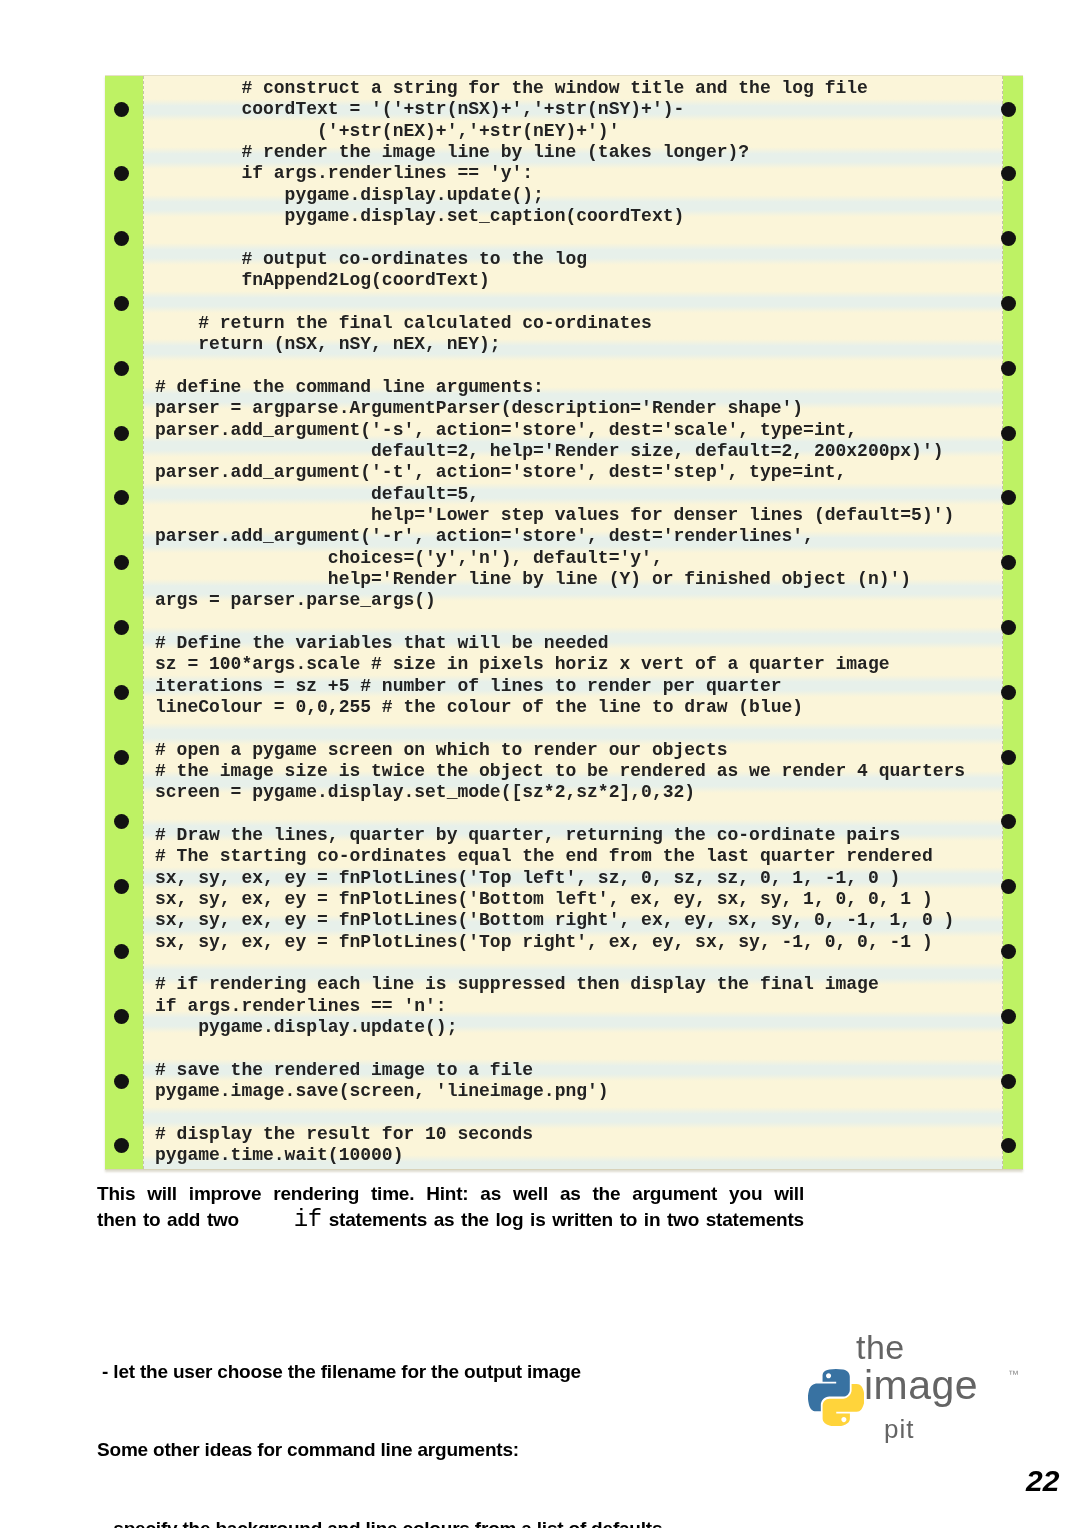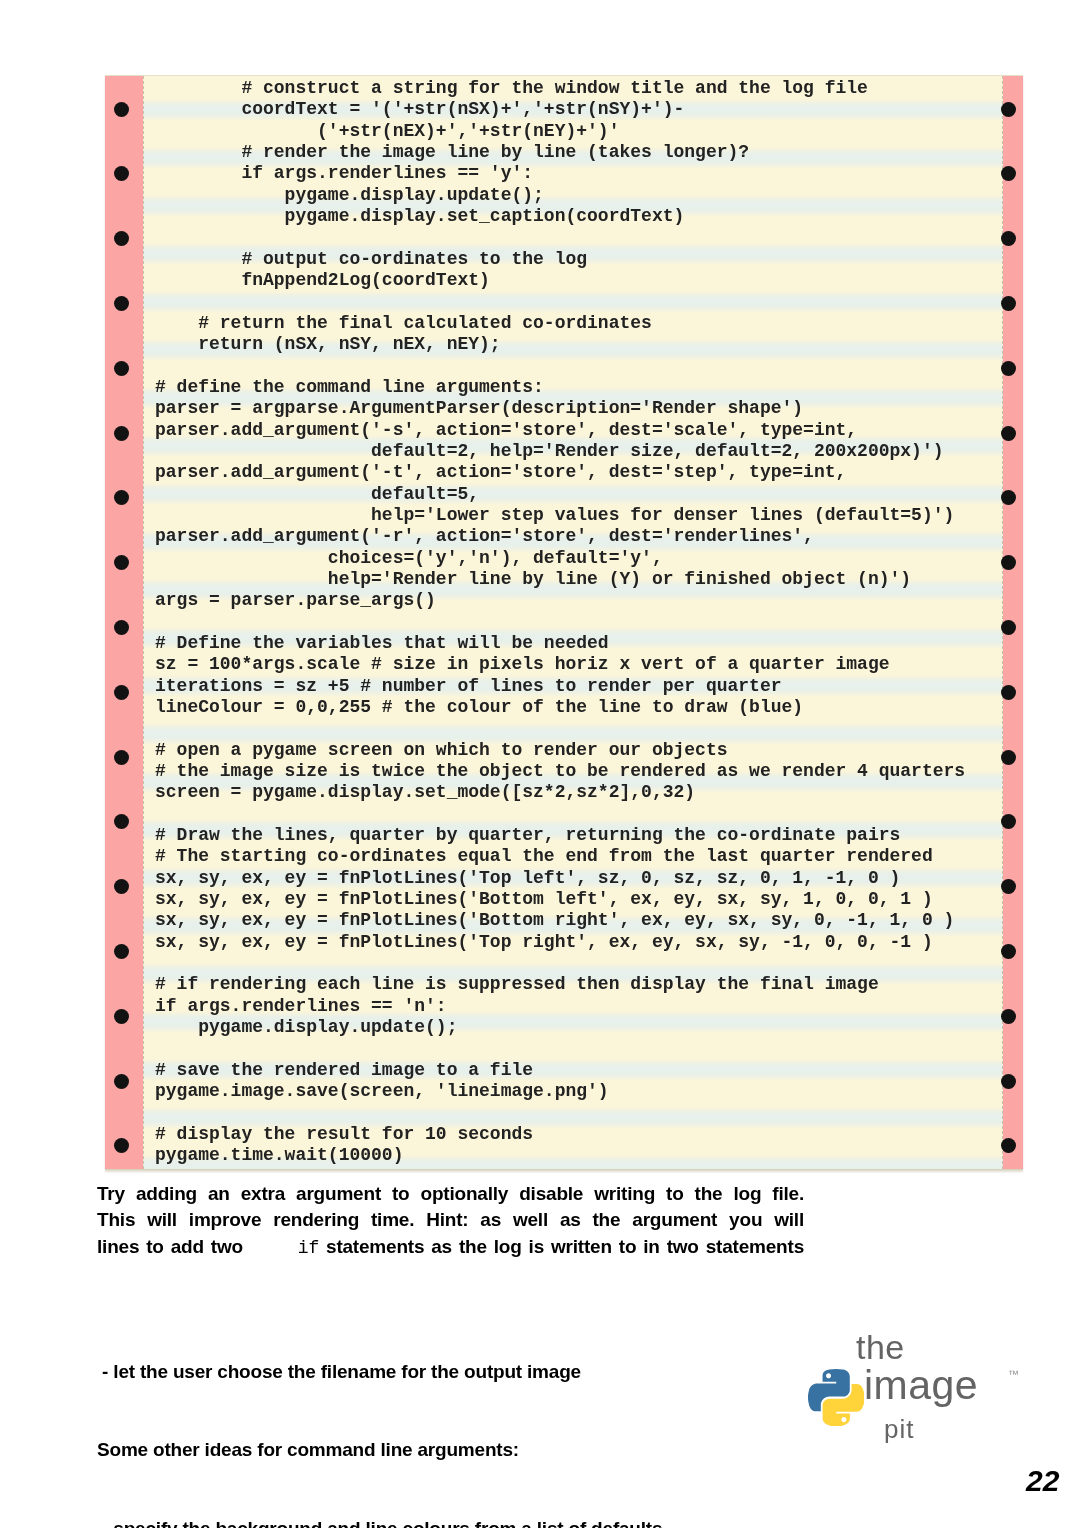--- a/index.html
+++ b/index.html
@@ -9,21 +9,21 @@
     background:#ffffff;
     overflow:hidden;
     font-family:"Liberation Sans",sans-serif;
   }
 
   
   .paper{
     position:absolute;
     left:105px;top:75px;
     width:918px;height:1093px;
-    background:#fca5a5;
+    background:#bef264;
     border-top:1px solid #e6e0c8;
     border-bottom:1px solid #d8d2ba;
     box-shadow:0 2px 2px rgba(160,155,120,.35);
   }
   .stripe-field{
     position:absolute;
     left:38px;top:0;
     width:860px;height:100%;
     background:repeating-linear-gradient(180deg,
       #fbf5d9 0px, #fbf5d9 23px,
@@ -67,21 +67,21 @@
     color:#000;
     font-weight:700;
     font-size:19px;
     letter-spacing:-0.2px;
     line-height:26.3px;
   }
   .jline{text-align:justify;text-align-last:justify;}
   .nline{text-align:left;}
   .inline-code{
     font-family:"Liberation Mono","DejaVu Sans Mono",monospace;
-    font-weight:400;font-size:18px;margin-left:48px;
+    font-weight:400;font-size:24px;margin-left:48px;
   }
   .notes2{
     position:absolute;
     left:97px;top:1306px;
     width:707px;
     color:#000;
     font-weight:700;
     font-size:19px;
     letter-spacing:-0.2px;
     line-height:26.3px;
@@ -211,23 +211,22 @@
     pygame.display.update();
 
 # save the rendered image to a file
 pygame.image.save(screen, 'lineimage.png')
 
 # display the result for 10 seconds
 pygame.time.wait(10000)</pre>
   </div>
 
   <div class="notes">
-    <div class="jline">Try adding an extra argument to optionally disable writing to the log file.</div>
     <div class="jline">This will improve rendering time. Hint: as well as the argument you will</div>
-    <div class="jline"><span>lines to add two </span><span class="inline-code">if</span><span> statements as the log is written to in two statements</span></div>
+    <div class="jline"><span>then to add two </span><span class="inline-code">if</span><span> statements as the log is written to in two statements</span></div>
   </div>
 
   <div class="notes2">
     <div class="nline"> - let the user choose the filename for the output image</div>
     <div class="nline">Some other ideas for command line arguments:</div>
     <div class="nline"> - specify the background and line colours from a list of defaults</div>
     
     
     
   </div>

